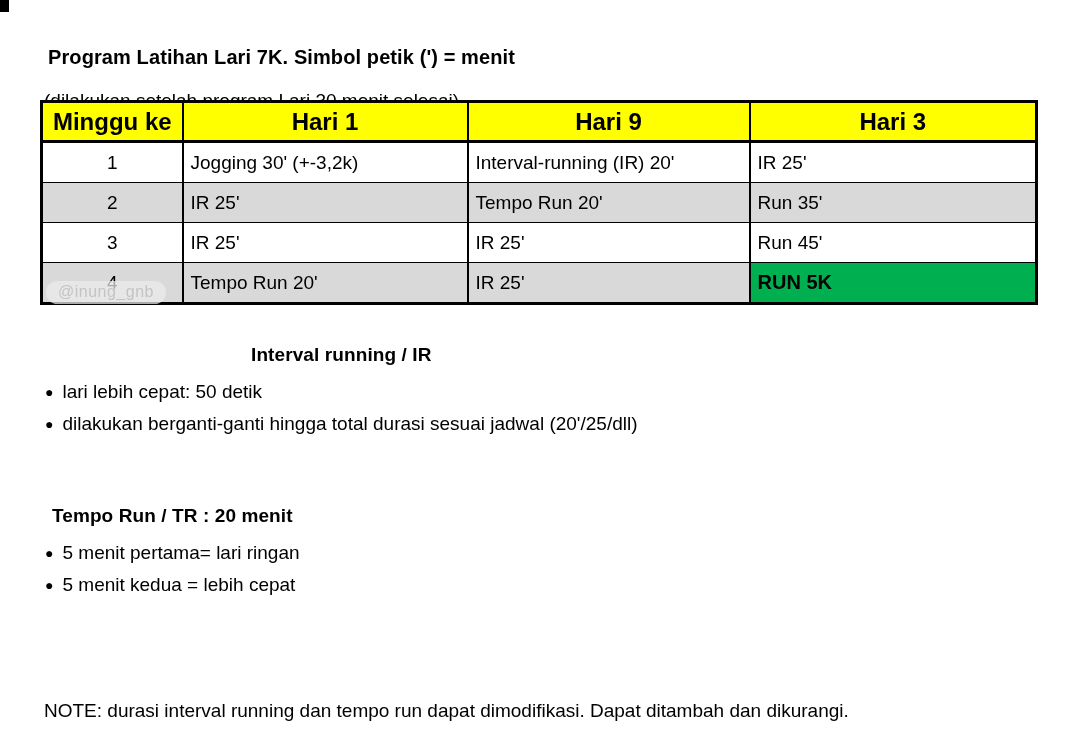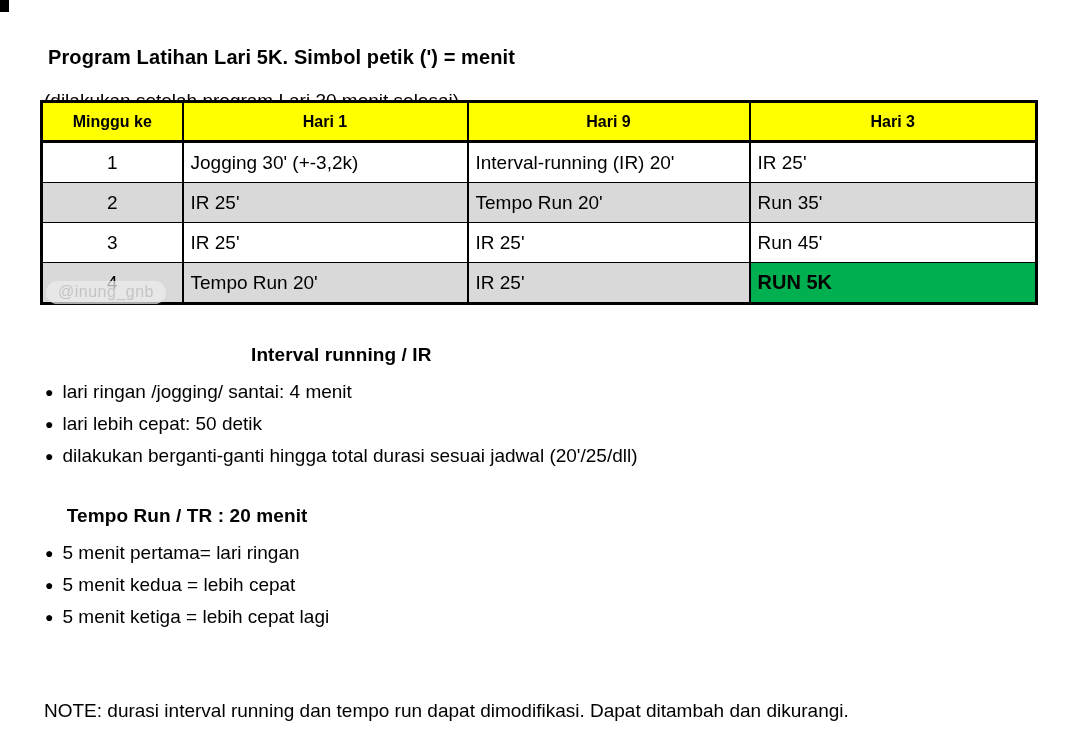--- a/index.html
+++ b/index.html
@@ -30,21 +30,21 @@
     width:995px;
     border-collapse:collapse;
     table-layout:fixed;
     border:3px solid var(--border, #000);
   }
   table.schedule th {
     background:var(--header-bg, #FFFF00);
     border:2px solid var(--border, #000);
     border-bottom-width:3px;
     height:37px;
-    font-size:16px;
+    font-size:24px;
     font-weight:bold;
     text-align:center;
     padding:0;
   }
   table.schedule td {
     border:solid var(--border, #000);
     border-width:1px 2px;
     height:39px;
     font-size:19px;
     padding:0 12px 0 7px;
@@ -100,21 +100,21 @@
     white-space:nowrap;
     margin:0;
   }
   .note b { font-weight:normal; }
 </style>
 </head>
 <body>
 
 <div class="corner-mark"></div>
 
-<h1 class="title">Program Latihan Lari 5K. Simbol petik (') = menit</h1>
+<h1 class="title">Program Latihan Lari 7K. Simbol petik (') = menit</h1>
 <p class="subtitle">(dilakukan setelah program Lari 30 menit selesai)</p>
 
 <table class="schedule">
   <colgroup>
     <col style="width:141px">
     <col style="width:285px">
     <col style="width:282px">
     <col style="width:287px">
   </colgroup>
   <thead>
@@ -151,36 +151,30 @@
       <td class="highlight">RUN 5K</td>
     </tr>
   </tbody>
 </table>
 
 <div class="watermark">@inung_gnb</div>
 
 <section class="sec sec1">
   <h2>Interval running / IR</h2>
   <div class="bullet-line">
-    <span class="bullet">●</span><span>lari ringan /jogging/ santai: 4 menit</span>
-  </div>
-  <div class="bullet-line">
     <span class="bullet">●</span><span>lari lebih cepat: 50 detik</span>
   </div>
   <div class="bullet-line">
     <span class="bullet">●</span><span>dilakukan berganti-ganti hingga total durasi sesuai jadwal (20'/25/dll)</span>
   </div>
 </section>
 
 <section class="sec sec2">
   <h2>Tempo Run / TR : 20 menit</h2>
   <div class="bullet-line">
     <span class="bullet">●</span><span>5 menit pertama= lari ringan</span>
   </div>
   <div class="bullet-line">
     <span class="bullet">●</span><span>5 menit kedua = lebih cepat</span>
   </div>
-  <div class="bullet-line">
-    <span class="bullet">●</span><span>5 menit ketiga = lebih cepat lagi</span>
-  </div>
 </section>
 
 <p class="note"><b>NOTE:</b><span> durasi interval running dan tempo run dapat dimodifikasi. Dapat ditambah dan dikurangi.</span></p>
 
 </body></html>

